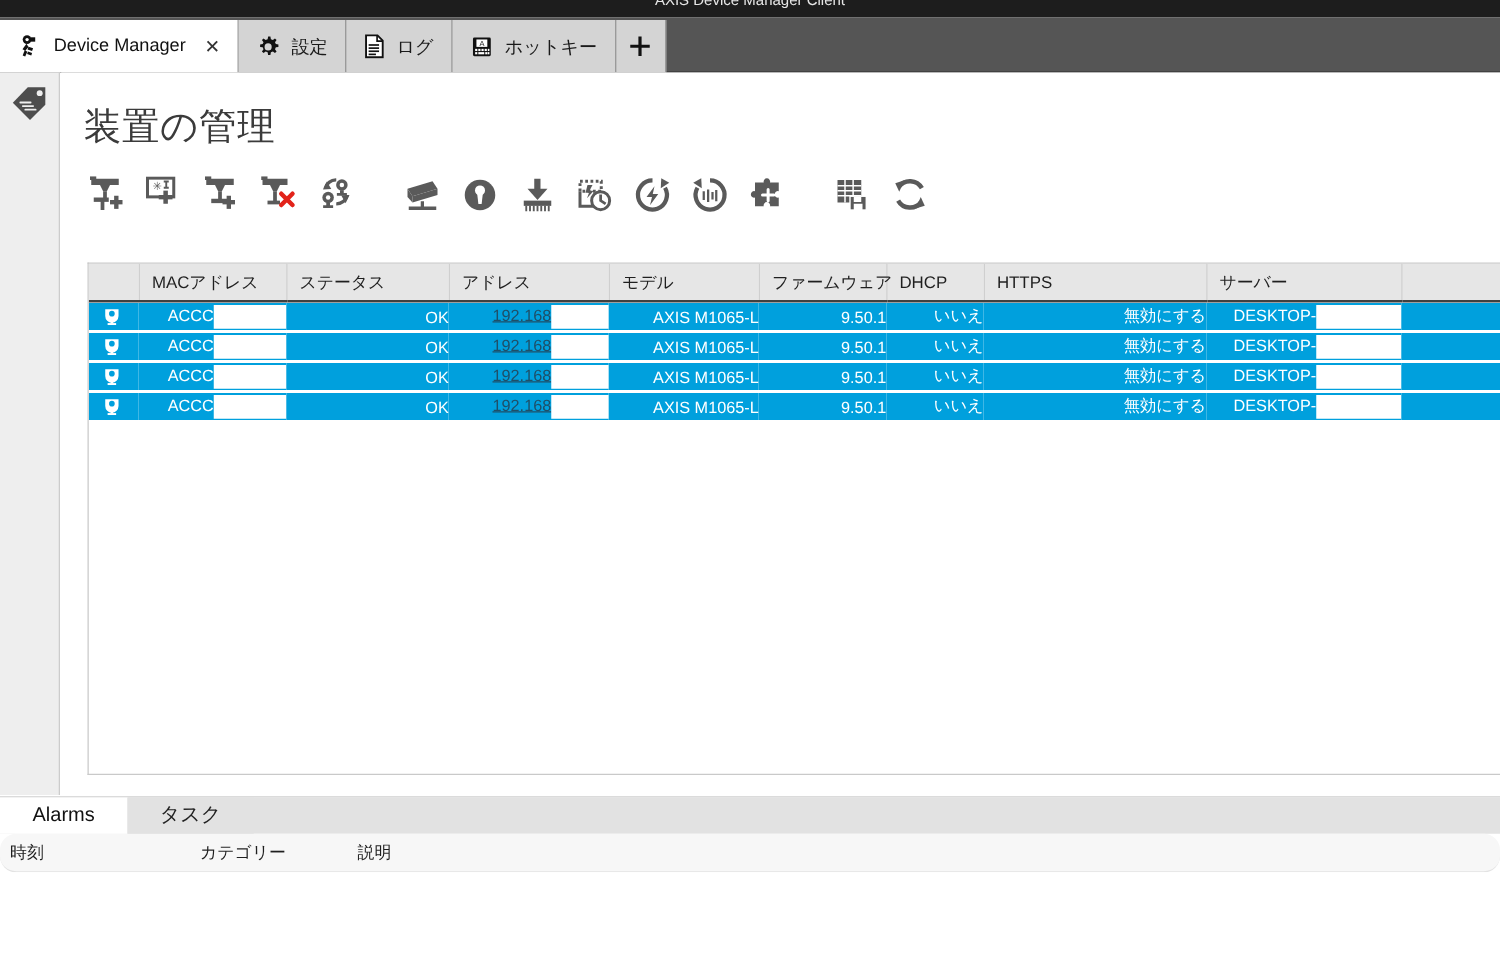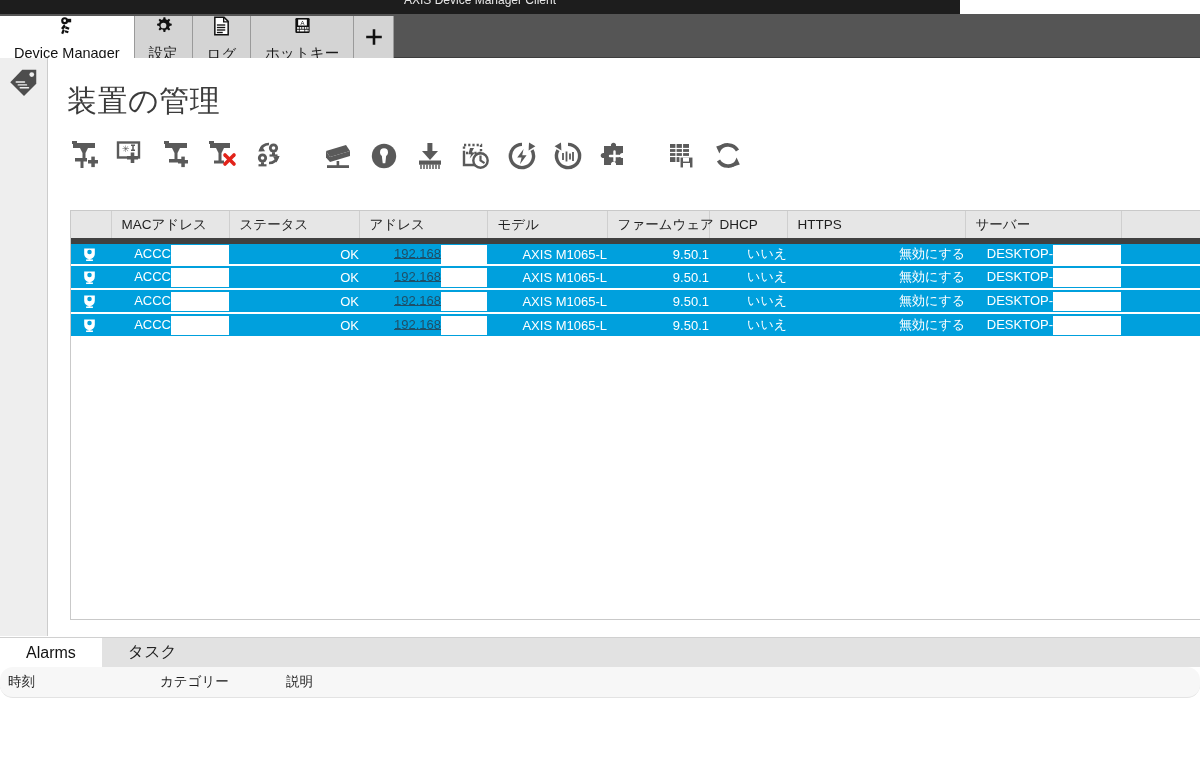--- a/index.html
+++ b/index.html
@@ -10,21 +10,21 @@
     overflow: hidden;
     background: #ffffff;
     font-family: "Liberation Sans", "DejaVu Sans", sans-serif;
   }
   * { box-sizing: border-box; }
 
   
   .titlebar {
     position: absolute;
     left: 0; top: 0;
-    width: 960px; height: 14px;
+    width: 1200px; height: 14px;
     background: #1d1d1d;
     color: #e6e6e6;
     font-size: 12px;
     line-height: 10px;
     text-align: center;
     overflow: hidden;
   }
   .titlebar span { display: block; margin-top: -5px; }
 
   
@@ -46,21 +46,20 @@
     display: flex;
     align-items: center;
     gap: 9px;
     padding: 0 14px;
     font-size: 14.5px;
     color: #1a1a1a;
     background: #d4d4d4;
     border-right: 1px solid #9a9a9a;
     cursor: default;
     white-space: nowrap;
-    flex-direction: column;
   }
   .tab.active {
     background: #ffffff;
     color: #111;
   }
   .tab .tab-close {
     margin-left: 6px;
     font-size: 15px;
     color: #333;
     line-height: 1;
@@ -130,21 +129,21 @@
     overflow: hidden;
   }
   table.devices {
     width: 1130px;
     border-collapse: collapse;
     table-layout: fixed;
   }
   table.devices thead th {
     background: #e6e6e6;
     border-right: 1px solid #cfcfcf;
-    border-bottom: 6px solid #404040;
+    border-bottom: 2px solid #404040;
     height: 30px;
     font-size: 13.5px;
     font-weight: 400;
     color: #1f1f1f;
     text-align: left;
     padding: 0 0 0 10px;
     white-space: nowrap;
   }
   table.devices tbody td {
     height: 24px;

